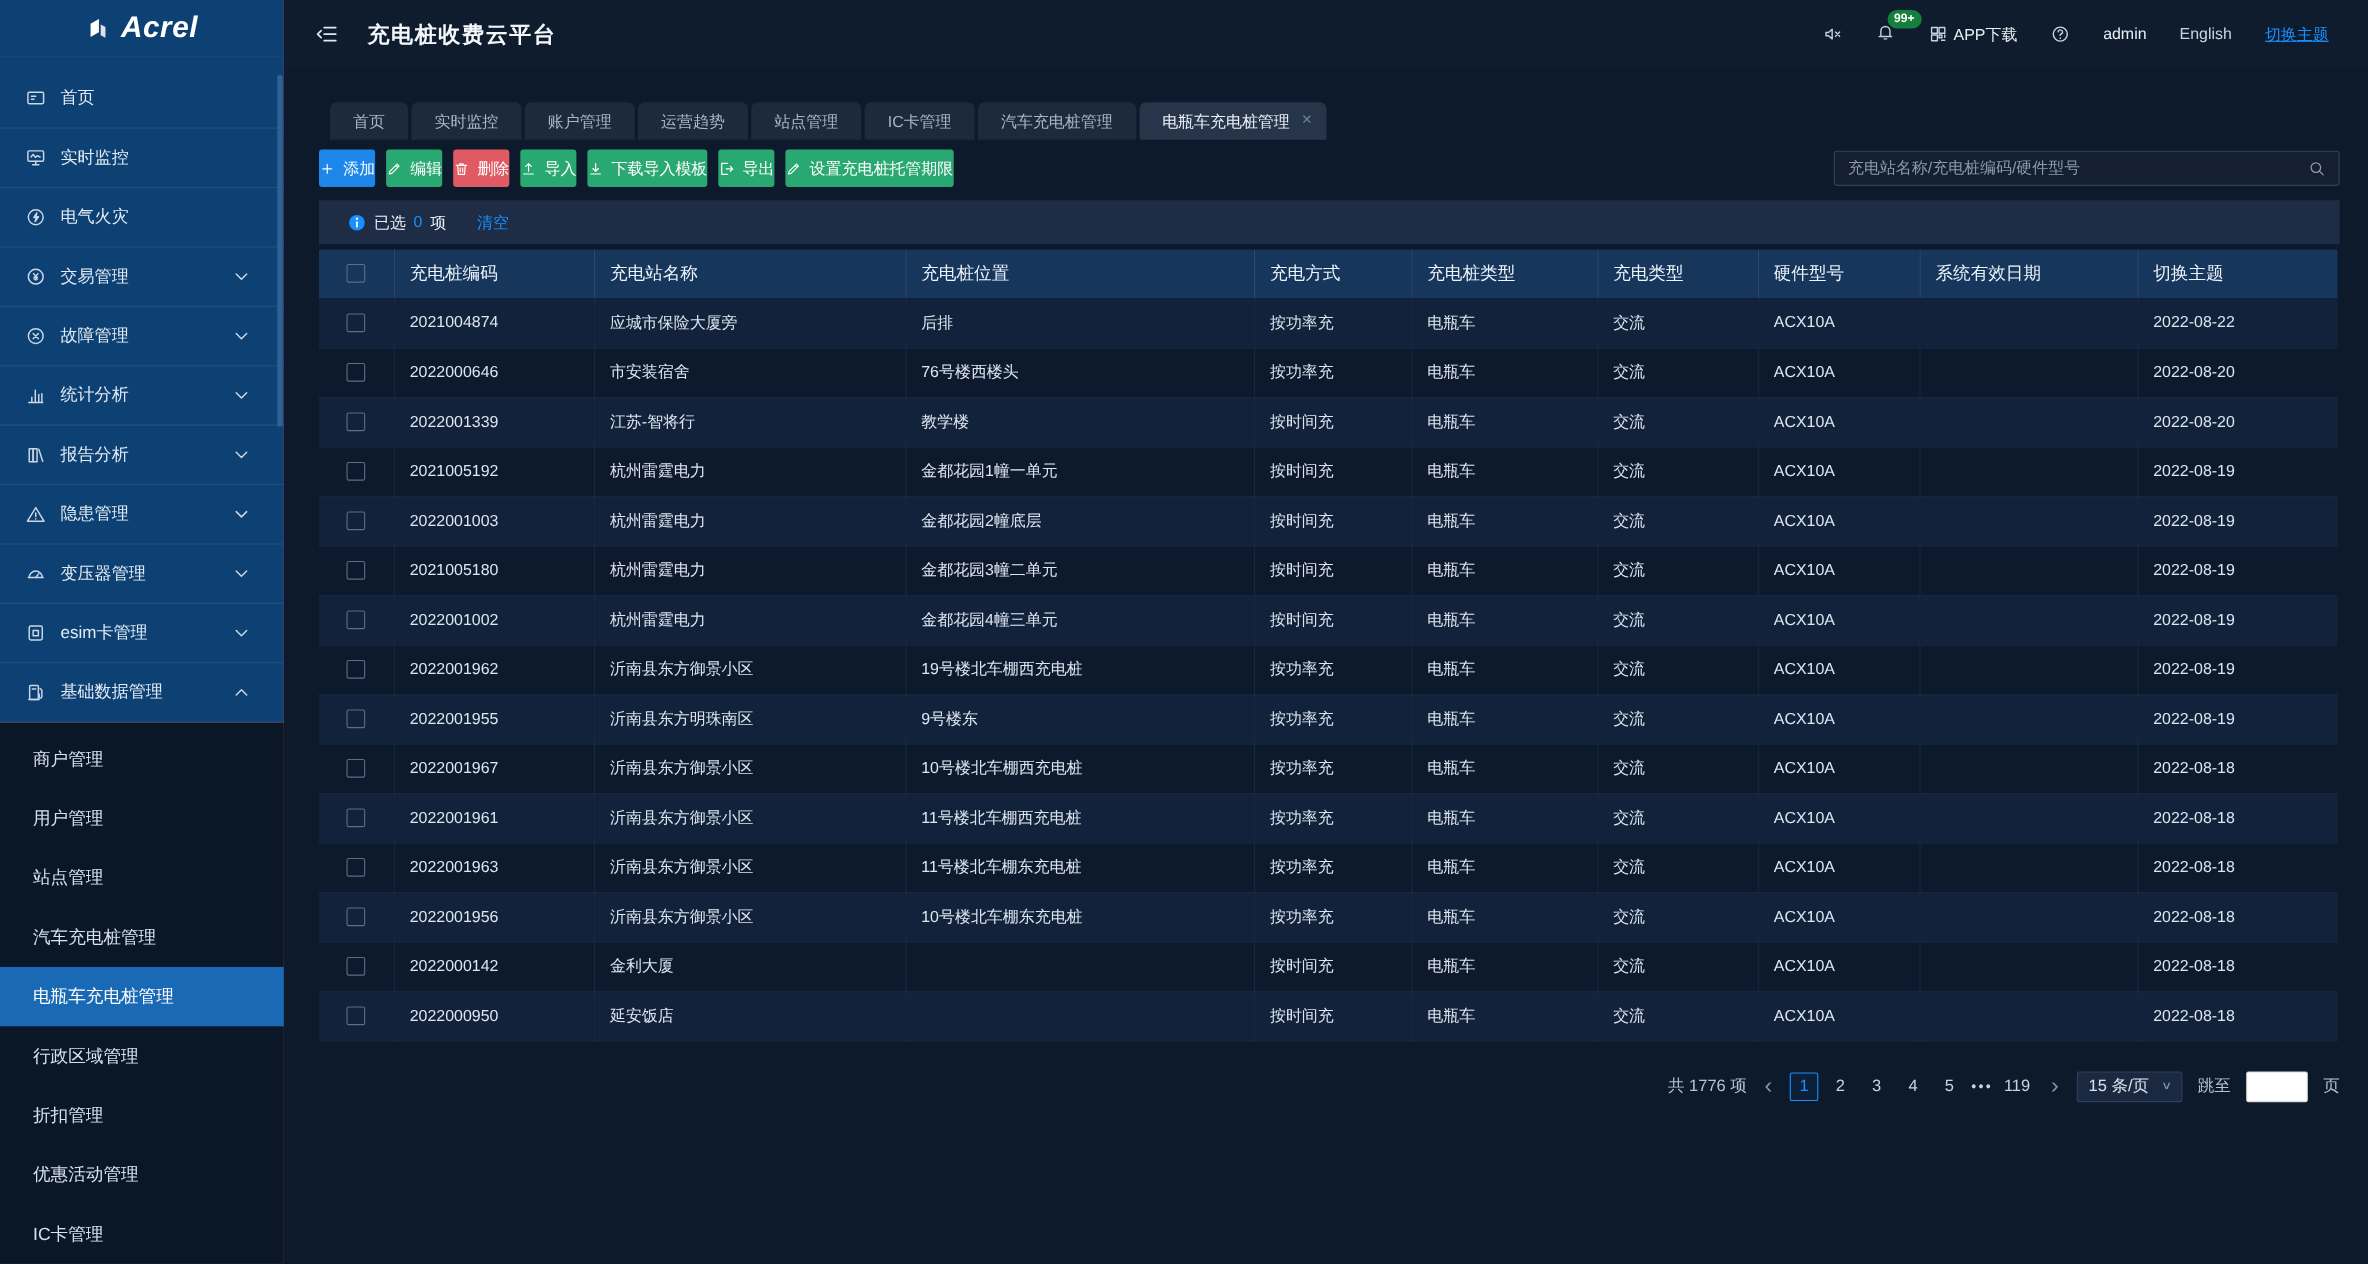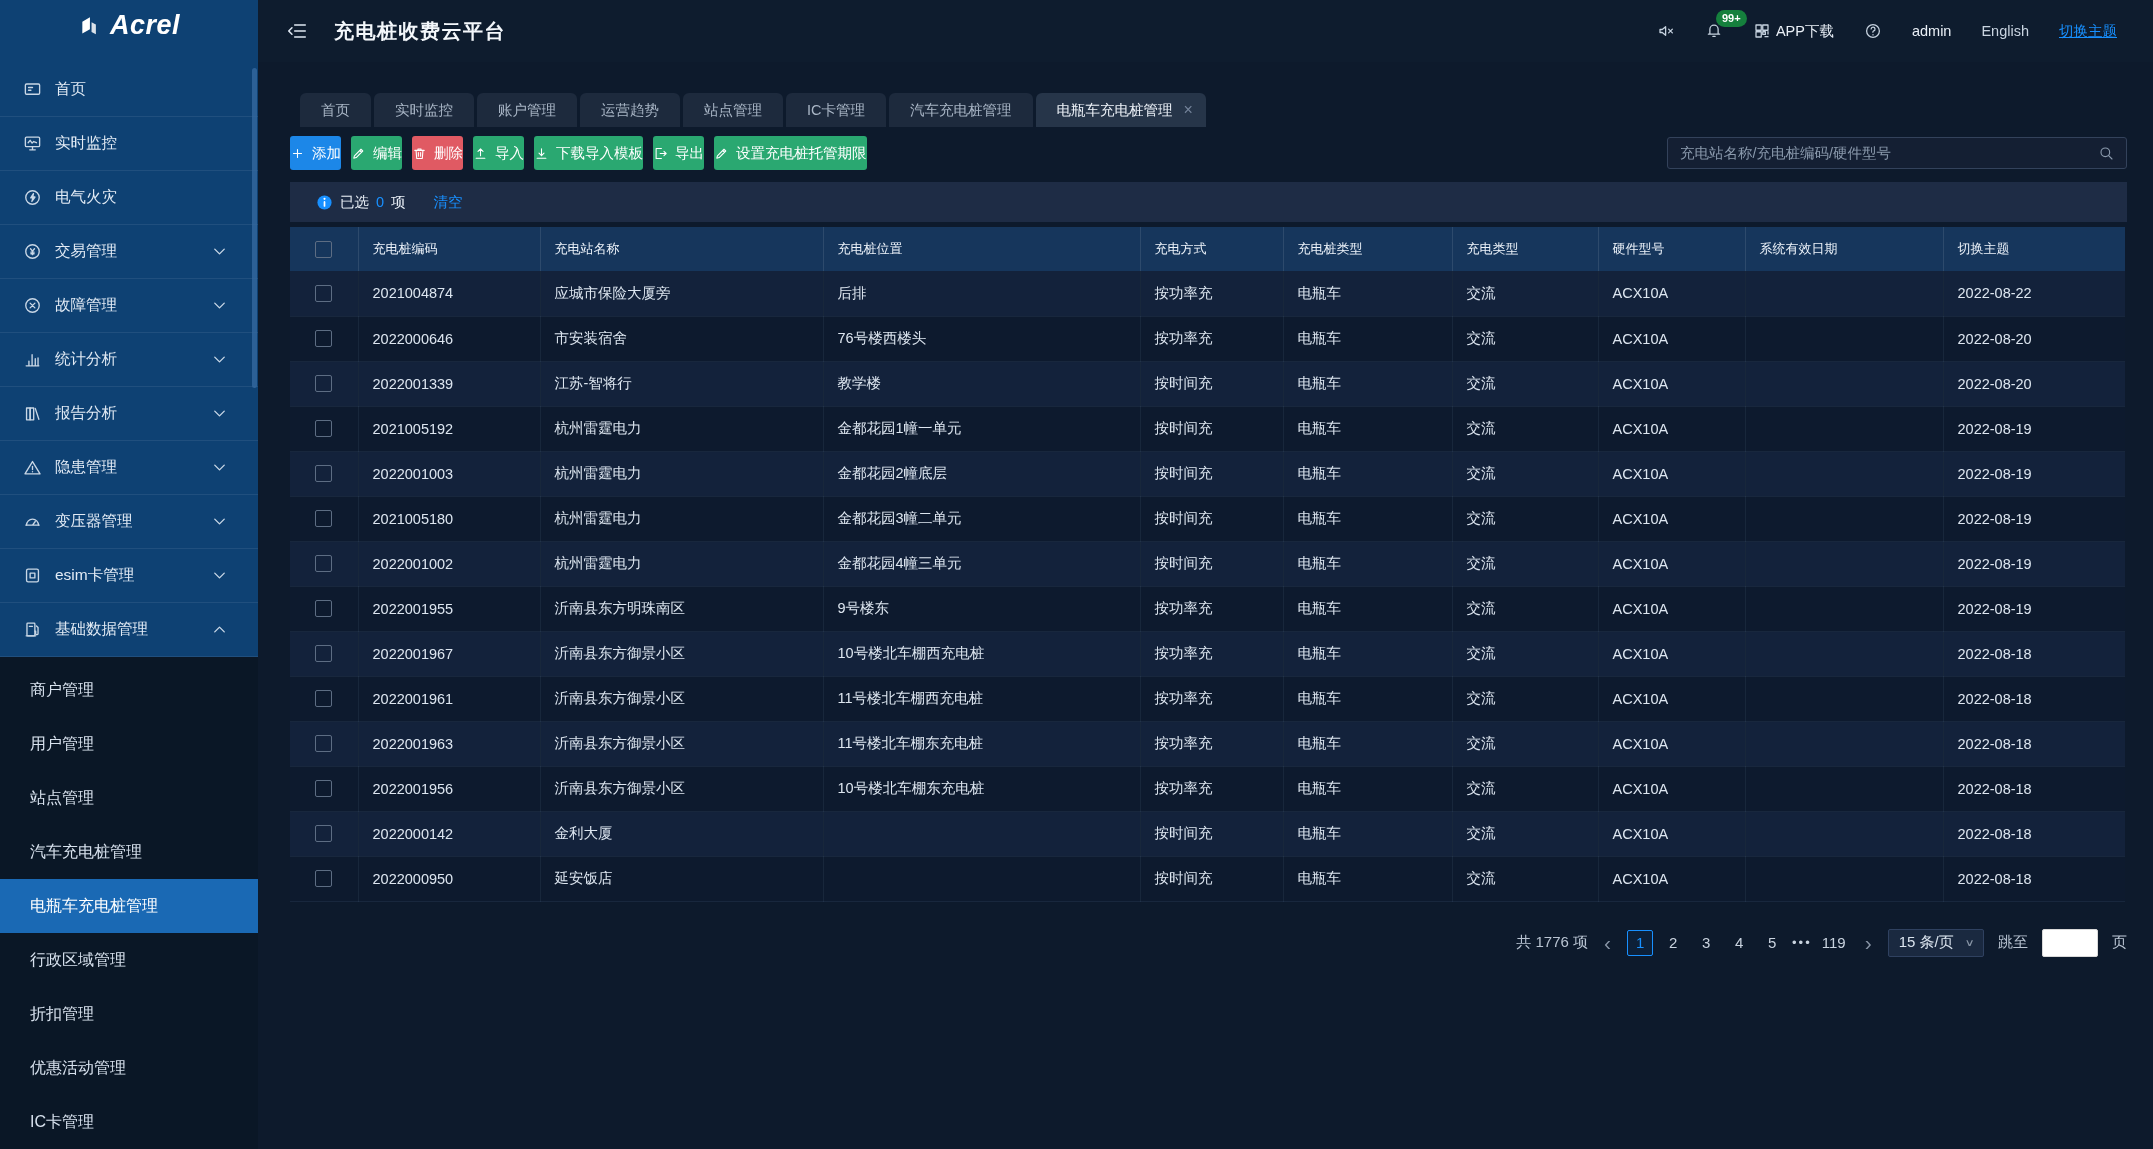--- a/index.html
+++ b/index.html
@@ -78,21 +78,21 @@
   .search .ic { color: #8b9aad; cursor: pointer; }
   .search .ic svg { width: 16px; height: 16px; }
 
   .selbar { margin-top: 12px; height: 40px; background: #1e2c45; display: flex;
     align-items: center; padding-left: 26px; font-size: 14.5px; color: #eaf0f7; gap: 7px; }
   .selbar .ic svg { width: 17px; height: 17px; }
   .sel-count { color: #1890ff; }
   .clear-link { color: #1890ff; margin-left: 21px; cursor: pointer; }
 
   table { margin-top: 5px; border-collapse: collapse; table-layout: fixed; width: 1835px; }
-  thead th { background: #16365c; height: 44px; font-size: 13px; font-weight: normal;
+  thead th { background: #16365c; height: 44px; font-size: 16px; font-weight: normal;
     color: #edf3fa; text-align: left; padding: 0 14px; border-right: 1px solid rgba(255,255,255,.10); white-space: nowrap; }
   thead th:last-child, tbody td:last-child { border-right: none; }
   tbody td { height: 45px; font-size: 14.5px; color: #dde6f0; padding: 0 14px;
     border-right: 1px solid rgba(130,160,200,.10); border-bottom: 1px solid rgba(90,120,170,.14);
     white-space: nowrap; overflow: hidden; }
   tbody tr:nth-child(odd)  { background: #13223b; }
   tbody tr:nth-child(even) { background: #0d1a2e; }
   .cb-col { text-align: center !important; padding: 0 !important; }
   .cb { display: inline-block; width: 17px; height: 17px; border: 1px solid #5d6d83;
     border-radius: 2px; vertical-align: middle; cursor: pointer; }
@@ -545,20 +545,32 @@
           <td>金都花园4幢三单元</td>
           <td>按时间充</td>
           <td>电瓶车</td>
           <td>交流</td>
           <td>ACX10A</td>
           <td></td>
           <td>2022-08-19</td>
         </tr>
         <tr>
           <td class="cb-col"><span class="cb"></span></td>
+          <td>2022001962</td>
+          <td>沂南县东方御景小区</td>
+          <td>19号楼北车棚西充电桩</td>
+          <td>按功率充</td>
+          <td>电瓶车</td>
+          <td>交流</td>
+          <td>ACX10A</td>
+          <td></td>
+          <td>2022-08-19</td>
+        </tr>
+        <tr>
+          <td class="cb-col"><span class="cb"></span></td>
           <td>2022001955</td>
           <td>沂南县东方明珠南区</td>
           <td>9号楼东</td>
           <td>按功率充</td>
           <td>电瓶车</td>
           <td>交流</td>
           <td>ACX10A</td>
           <td></td>
           <td>2022-08-19</td>
         </tr>

